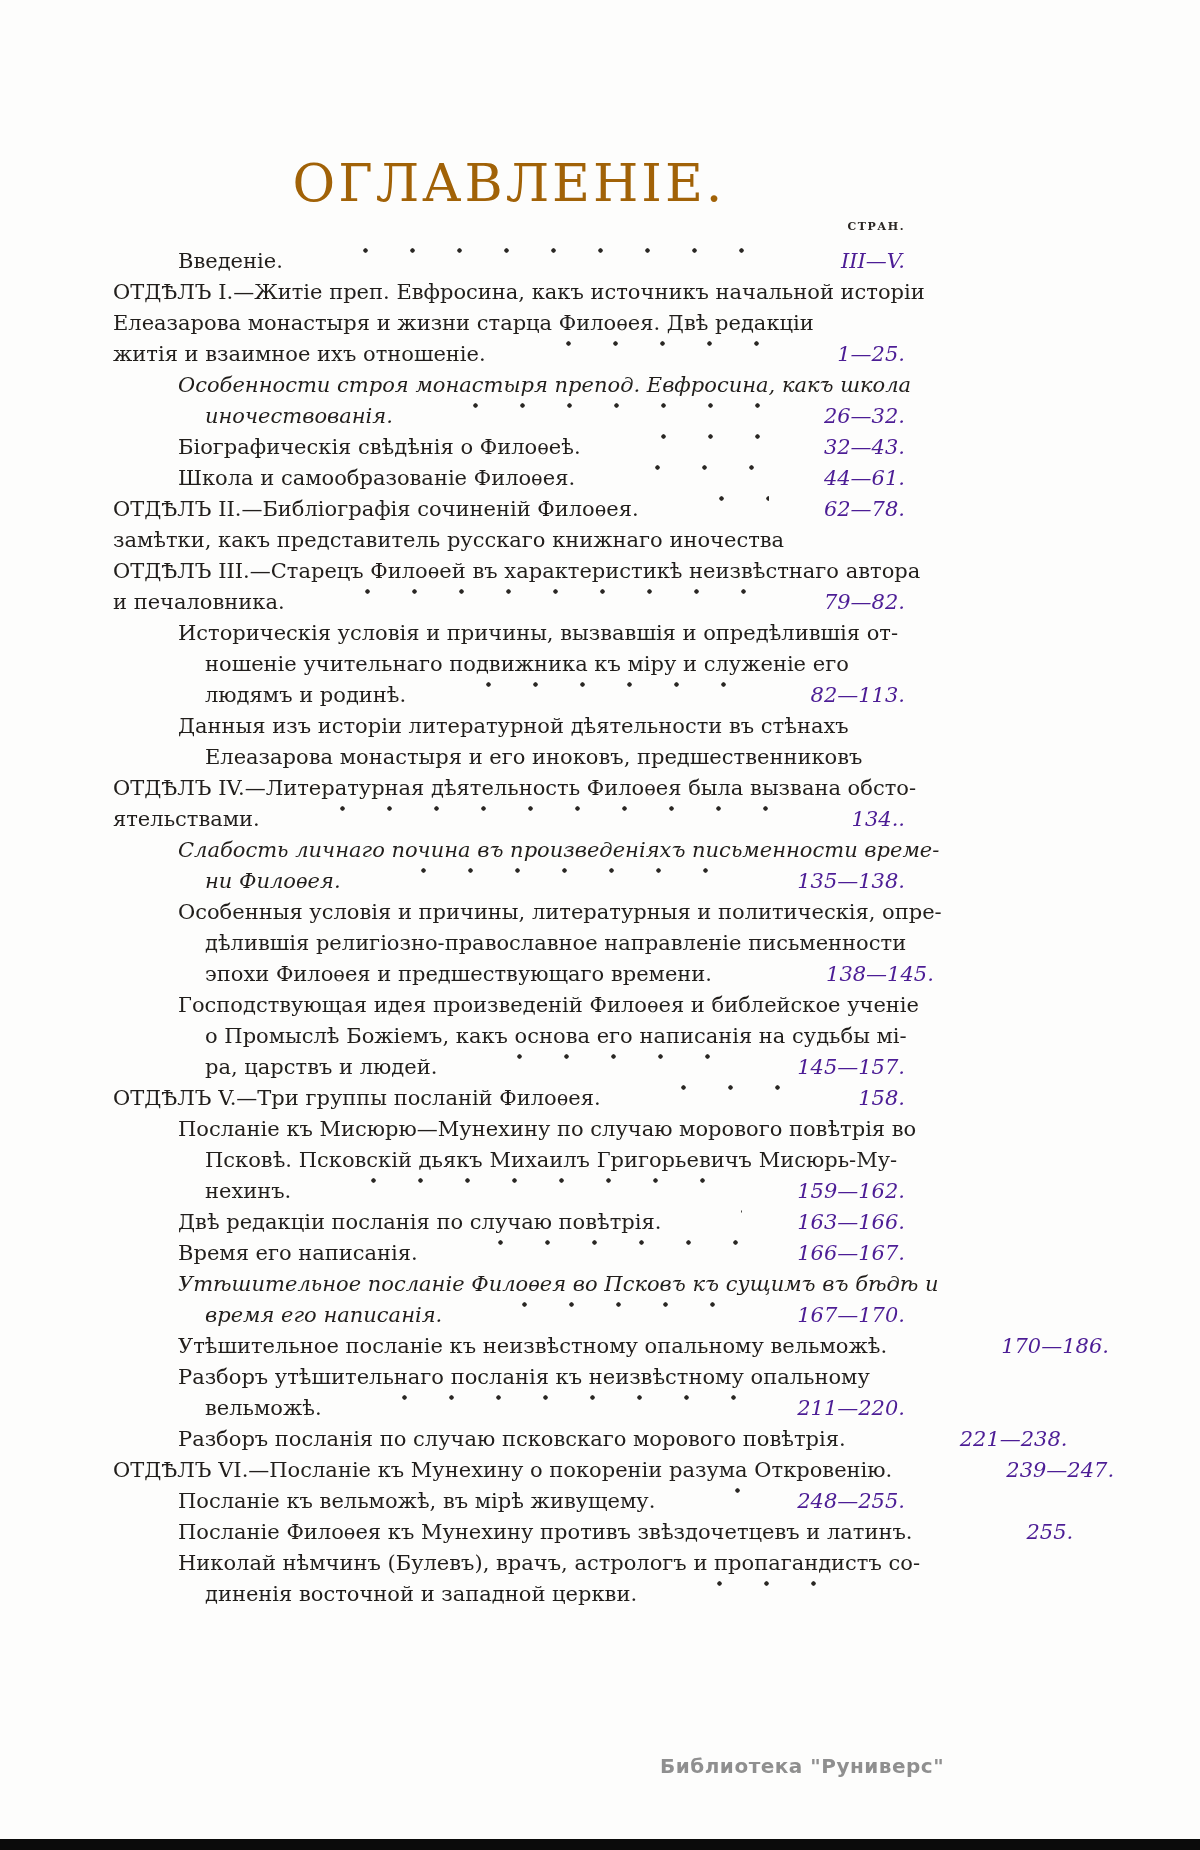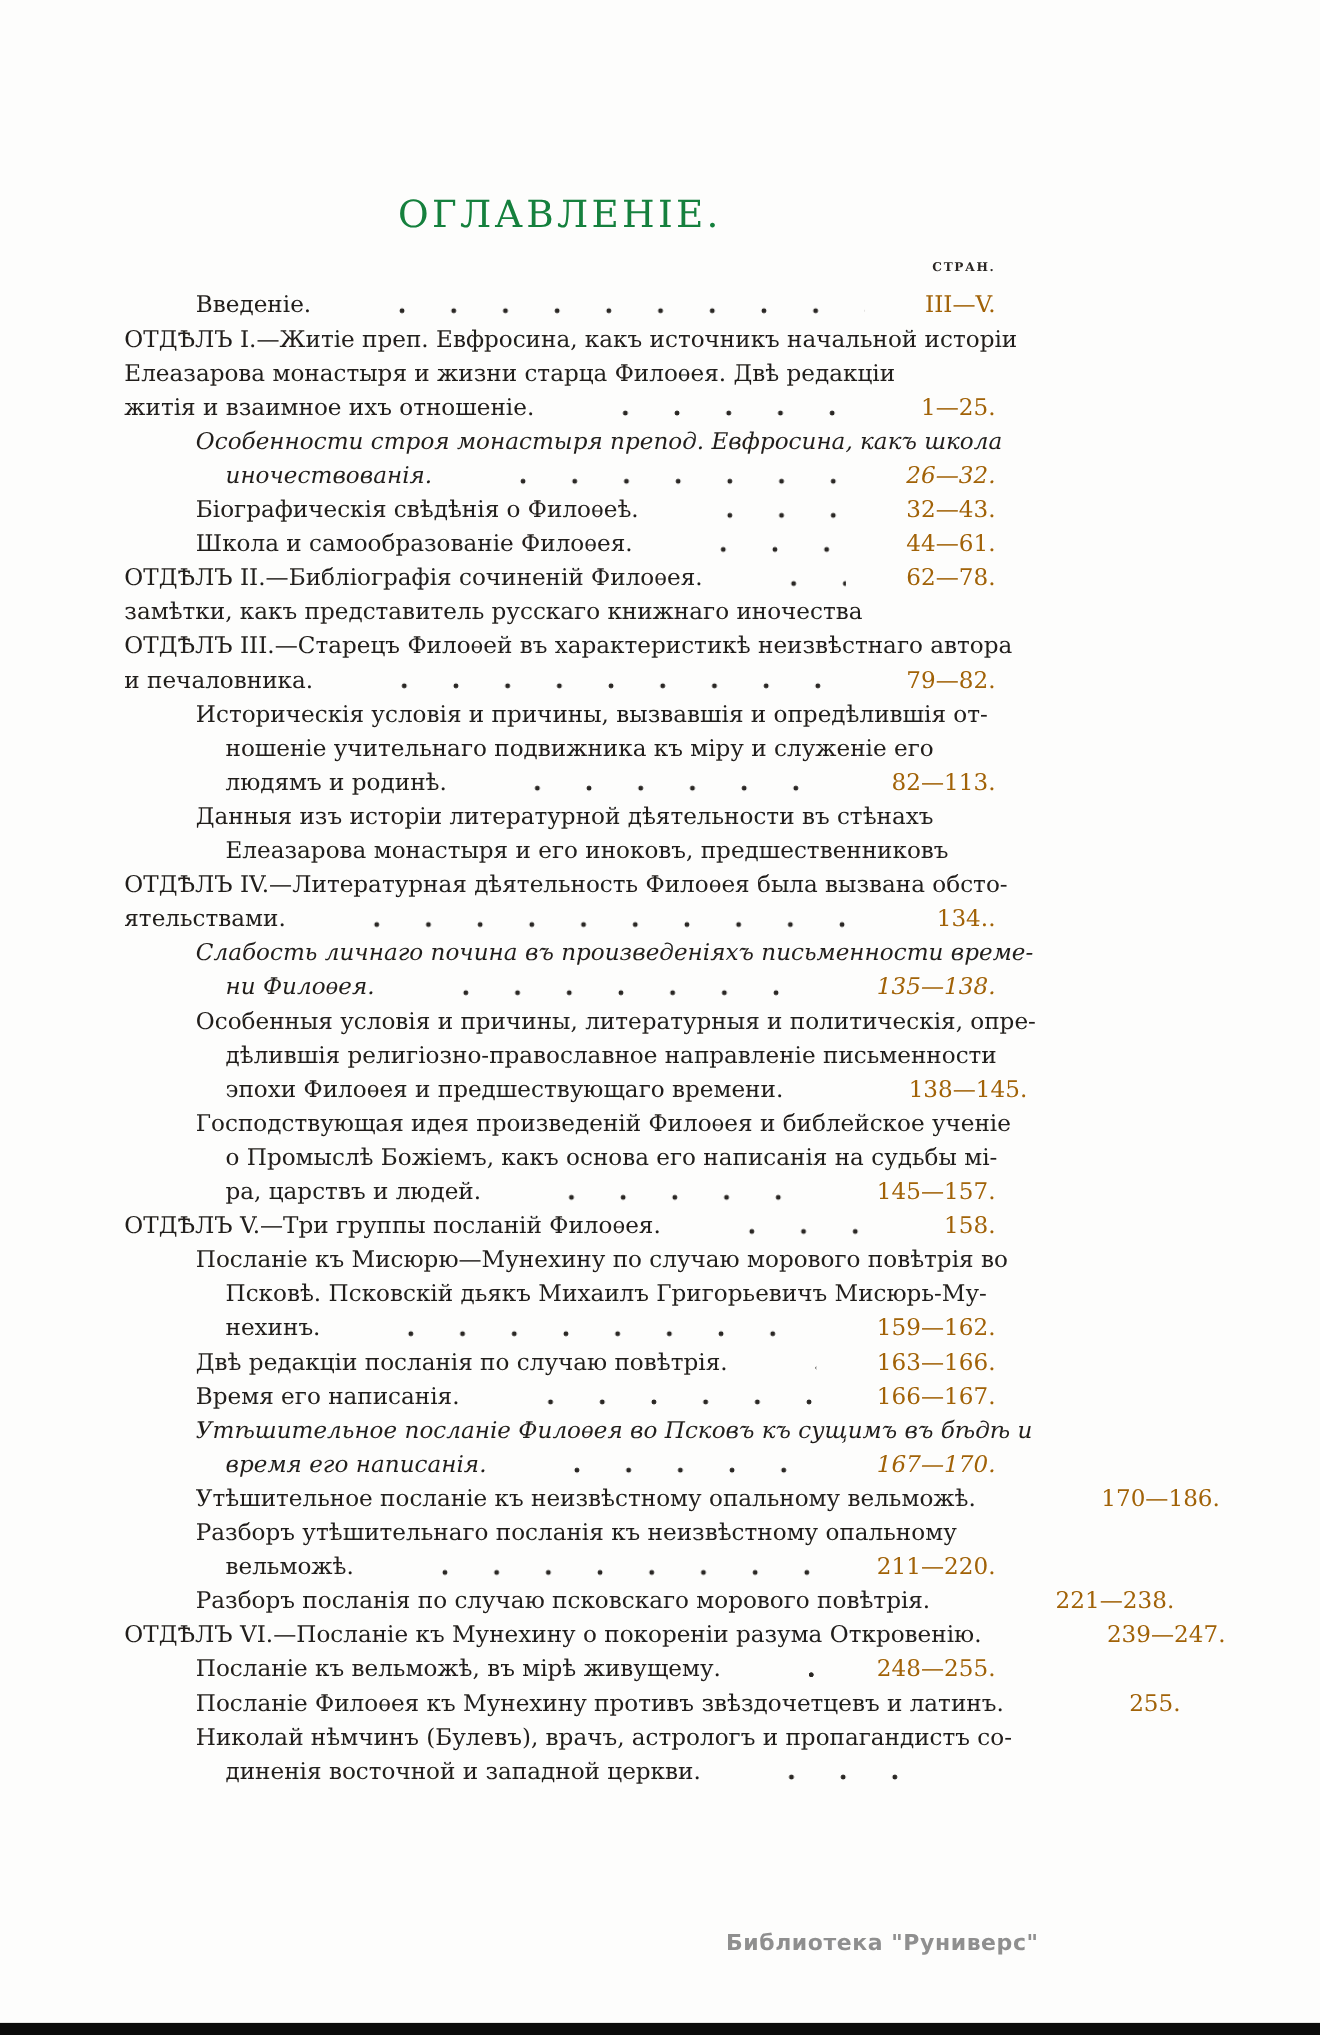--- a/index.html
+++ b/index.html
@@ -13,57 +13,57 @@
     font-family: "DejaVu Serif", serif;
     overflow: hidden;
   }
   .text-block {
     position: absolute;
     left: 113px;
     top: 156px;
     width: 792px;
   }
   h1.doc-title {
-    margin: 12px;
-    font-size: 34px;
+    margin: 0;
+    font-size: 52px;
     font-weight: normal;
     letter-spacing: 3px;
     text-align: center;
     line-height: 54px;
-    color: #15803d;
+    color: #a16207;
   }
   .pages-header {
     margin-top: 8px;
     text-align: right;
     font-size: 11px;
     font-weight: bold;
     letter-spacing: 1.5px;
     line-height: 18px;
     color: #2a2623;
   }
   .toc { margin-top: 10px; }
   .entry { font-size: 21px; line-height: 31px; }
   .entry .line { white-space: nowrap; }
   .entry.sub { margin-left: 65px; }
   .entry.section .line.cont { }
   .entry.sub .line.cont { margin-left: 27px; }
   .entry.italic .line, .entry.italic .line-text { font-style: italic; }
-  .lastline { display: flex; align-items: flex-end; gap: 45px; }
+  .lastline { display: flex; align-items: flex-start; gap: 45px; }
   .line-text { white-space: nowrap; }
   .leader {
     flex: 1 1 20px;
     height: 9px;
     margin: 0 10px 6px 14px;
     background-image: radial-gradient(circle, #2a2724 1.9px, rgba(0,0,0,0) 2.5px);
     background-size: 47px 9px;
     background-repeat: repeat-x;
     background-position: left bottom;
   }
   .leader-short { flex: 0 0 130px; }
-  .pages { white-space: nowrap; color: #a16207; }
+  .pages { white-space: nowrap; color: #4c1d95; font-style: italic; }
   .watermark {
     position: absolute;
     left: 660px;
     top: 1754px;
     font-family: "DejaVu Sans", sans-serif;
     font-weight: bold;
     font-size: 20px;
     letter-spacing: 0.5px;
     color: #8f8f8f;
   }

